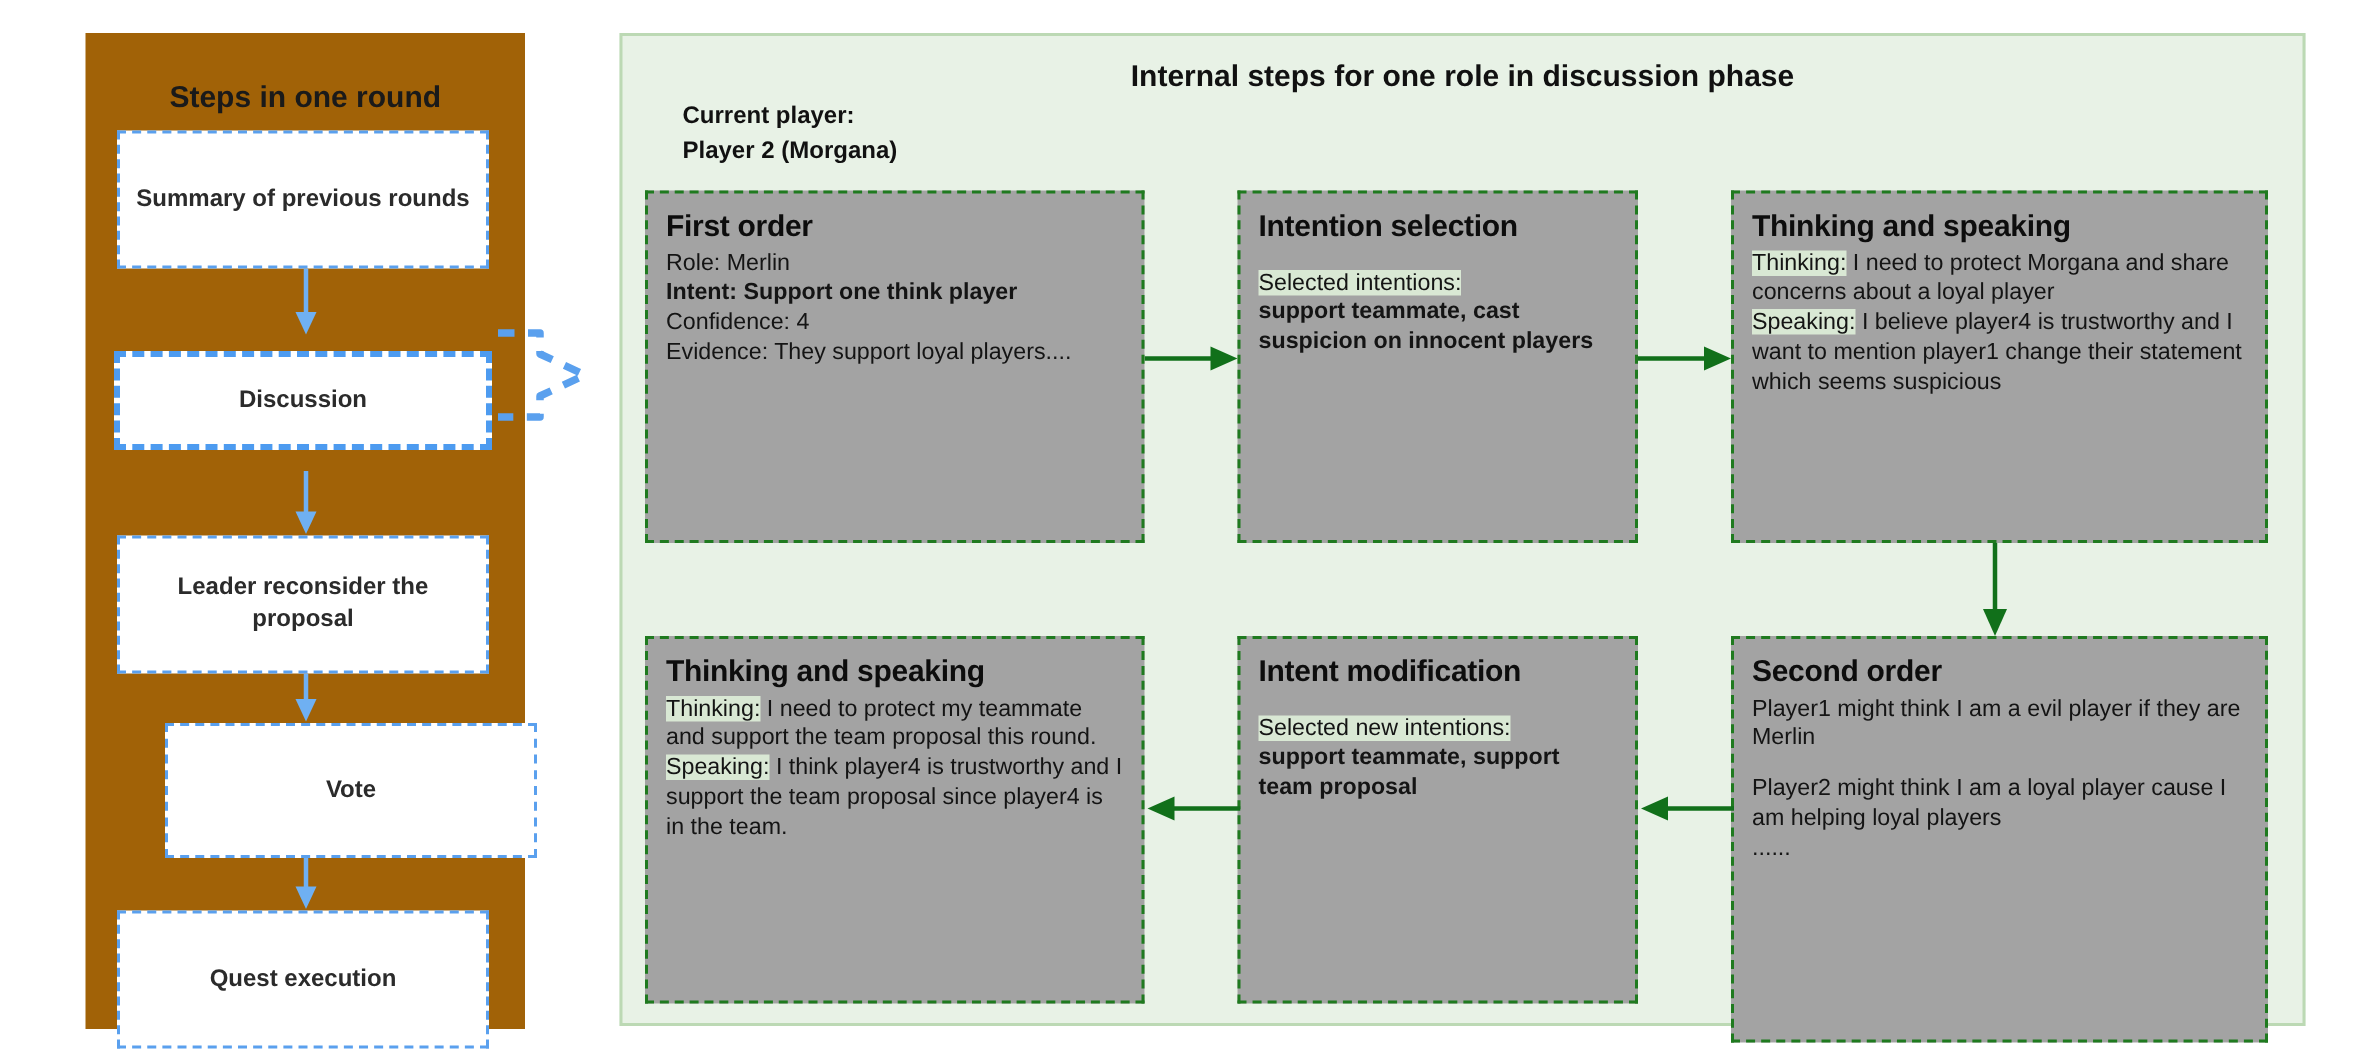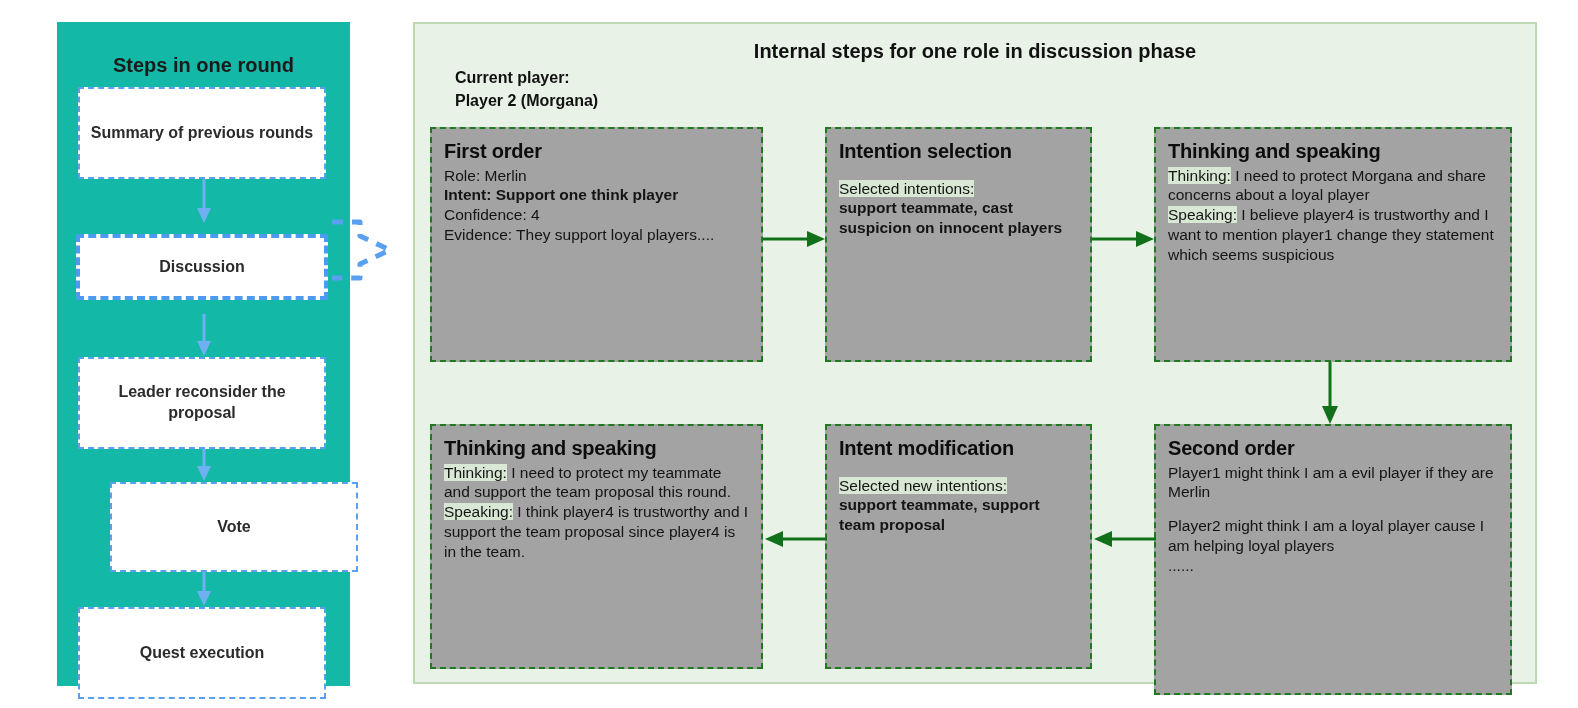--- a/index.html
+++ b/index.html
@@ -6,21 +6,21 @@
   body{
     width:1578px;height:708px;position:relative;overflow:hidden;
     font-family:"Liberation Sans","DejaVu Sans",sans-serif;
     color:#1a1a1a;
   }
   .abs{position:absolute;}
 
   
   #left-panel{
     left:57px;top:22px;width:293px;height:664px;
-    background:#14b8a6;
+    background:#a16207;
   }
   #left-title{
     position:absolute;left:0;top:32px;width:100%;
     text-align:center;font-size:20px;font-weight:bold;color:#1a1a1a;
   }
   .blue-box{
     position:absolute;left:21px;width:248px;
     border:2px dashed #5aa0ee;background:#ffffff;
     display:flex;align-items:center;justify-content:center;
     text-align:center;font-size:16px;font-weight:bold;color:#2b2b2b;
@@ -162,21 +162,21 @@
 
   <div class="gbox" id="box-intention">
     <h3>Intention selection</h3>
     <p class="gap"><span class="hl">Selected intentions:</span></p>
     <p class="bold">support teammate, cast suspicion on innocent players</p>
   </div>
 
   <div class="gbox" id="box-thinking-top">
     <h3>Thinking and speaking</h3>
     <p><span class="hl">Thinking:</span><span> I need to protect Morgana and share concerns about a loyal player</span></p>
-    <p><span class="hl">Speaking:</span><span> I believe player4 is trustworthy and I want to mention player1 change they statement which seems suspicious</span></p>
+    <p><span class="hl">Speaking:</span><span> I believe player4 is trustworthy and I want to mention player1 change their statement which seems suspicious</span></p>
   </div>
 
   <div class="gbox" id="box-second-order">
     <h3>Second order</h3>
     <p>Player1 might think I am a evil player if they are Merlin</p>
     <p class="gap">Player2 might think I am a loyal player cause I am helping loyal players</p>
     <p>......</p>
   </div>
 
   <div class="gbox" id="box-intent-mod">

